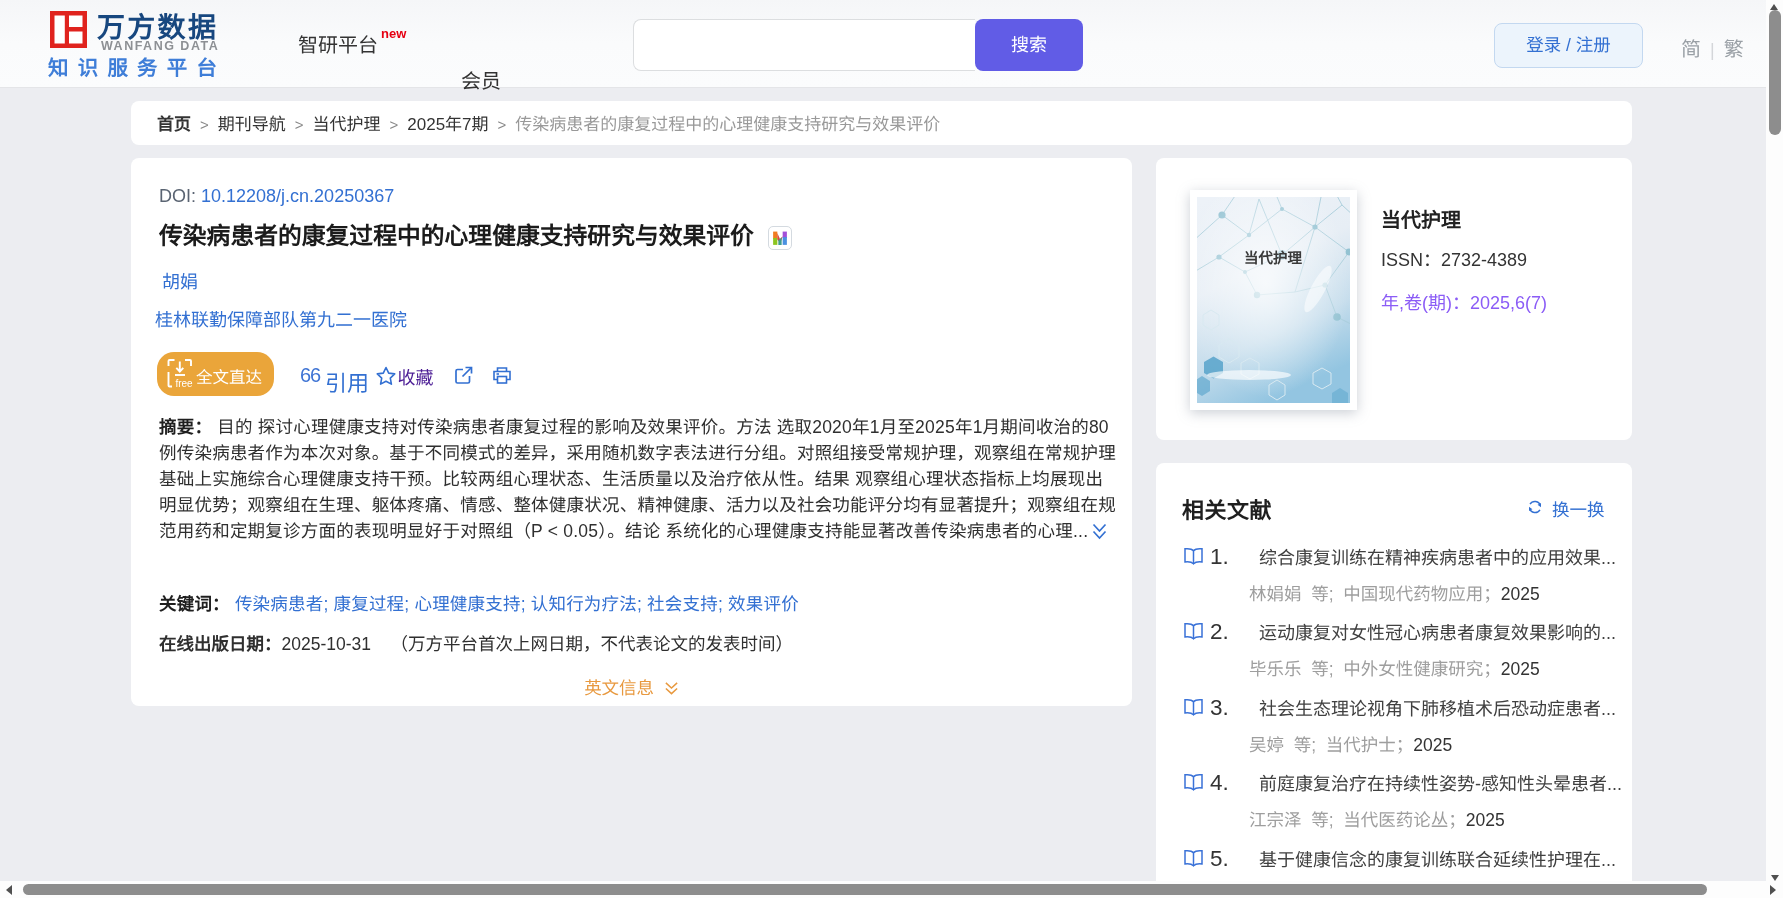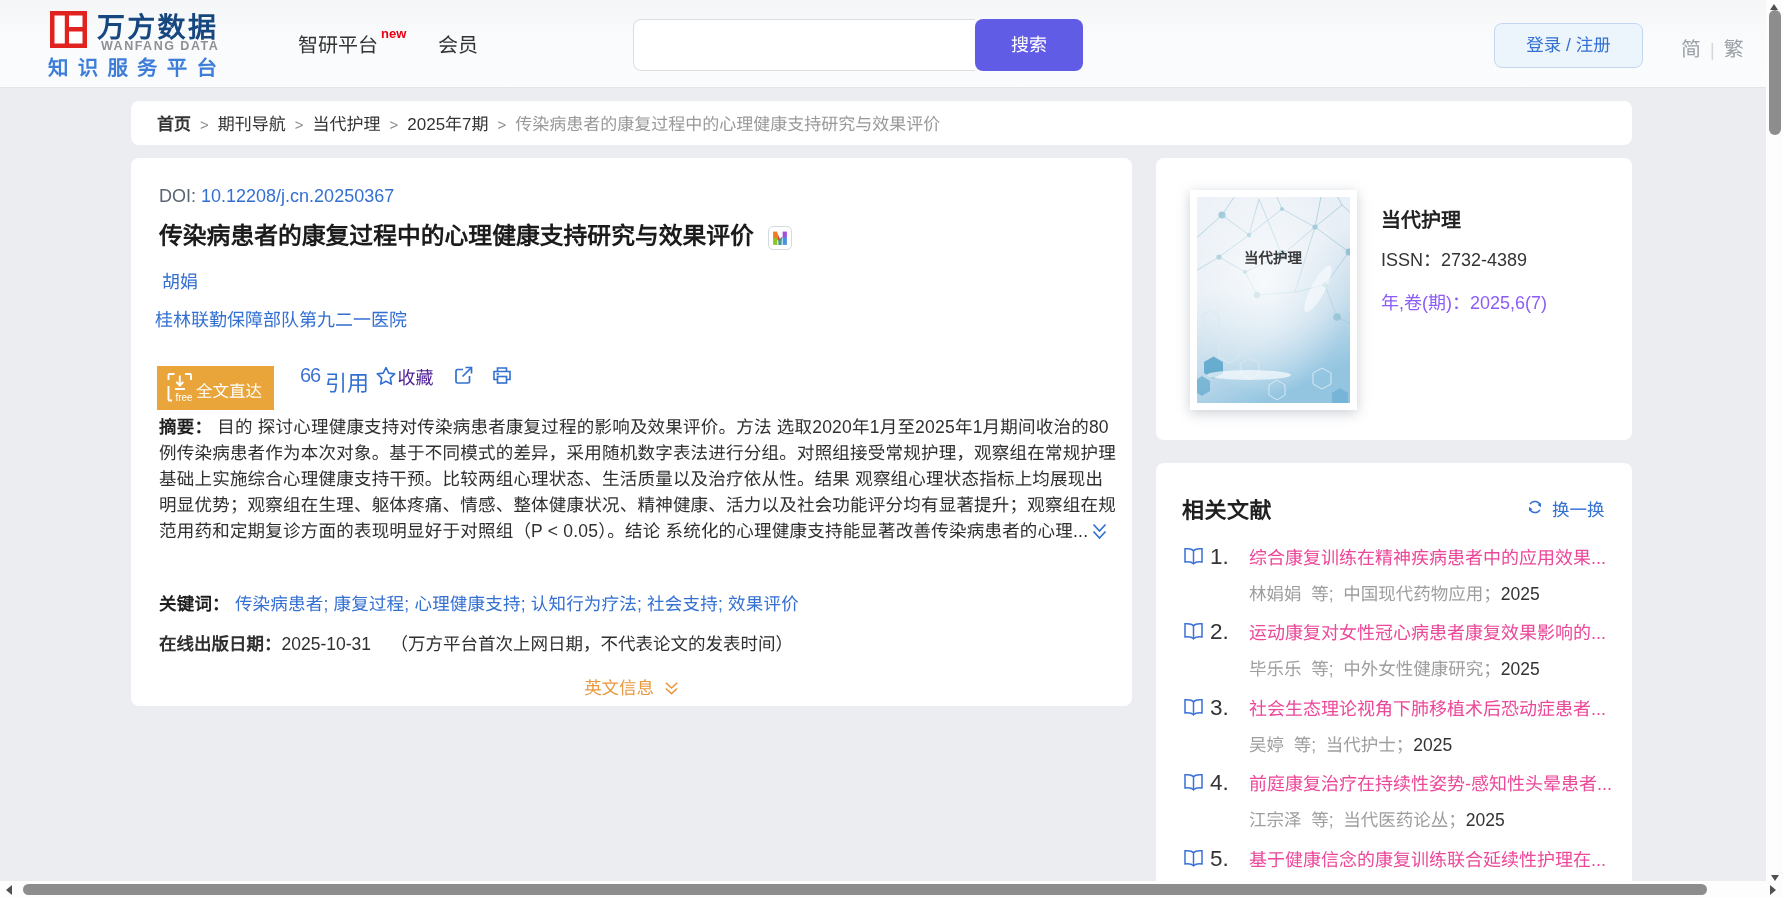--- a/index.html
+++ b/index.html
@@ -35,42 +35,42 @@
   #breadcrumb .sep { color:#888; padding:0 9px; font-size:15px; }
   #breadcrumb .last { color:#999; }
 
   
   #main { left:131px; top:158px; width:1001px; height:548px; }
   #doi { position:absolute; left:28px; top:28px; font-size:18px; color:#5a6472; }
   #title { position:absolute; left:28px; top:58px; font-size:23.8px; font-weight:bold; color:#1b1b1b; }
   #mbadge { position:absolute; left:637px; top:68px; width:24px; height:24px; border:1px solid #d4dae0; border-radius:5px; background:#fff; }
   #author { position:absolute; left:31px; top:109px; font-size:18px; }
   #affil { position:absolute; left:24px; top:147px; font-size:18px; }
-  #fulltext { position:absolute; left:26px; top:208px; width:117px; height:44px; background:#eaa53a; border-radius:0; color:#fff; }
+  #fulltext { position:absolute; left:26px; top:194px; width:117px; height:44px; background:#eaa53a; border-radius:17px; color:#fff; }
   #fulltext span { position:absolute; left:39px; top:12px; font-size:16.5px; }
   #abstract { position:absolute; left:28px; top:255.5px; font-size:17.5px; color:#2f2f2f; line-height:26px; white-space:nowrap; letter-spacing:0.22px; }
   #abstract b { color:#1f1f1f; }
   #keywords { position:absolute; left:28px; top:432px; font-size:17.5px; color:#1f1f1f; letter-spacing:0.2px; }
   #pubdate { position:absolute; left:28px; top:472px; font-size:17.5px; color:#2f2f2f; }
   #eninfo { position:absolute; left:0; top:516px; width:1001px; text-align:center; font-size:17.5px; color:#e8993f; }
 
   
   #jcard { left:1156px; top:158px; width:476px; height:282px; }
   #coverbox { position:absolute; left:34px; top:32px; width:167px; height:220px; background:#fff;
      box-shadow:0 3px 12px rgba(125,135,150,.4); }
   #jname { position:absolute; left:225px; top:46px; font-size:20px; font-weight:bold; color:#222; }
   #jissn { position:absolute; left:225px; top:87px; font-size:18px; color:#333; }
   #jyear { position:absolute; left:225px; top:130px; font-size:18px; color:#8b5cf6; }
 
   
   #rcard { left:1156px; top:463px; width:476px; height:435px; border-radius:8px 8px 0 0; overflow:hidden; }
   #rtitle { position:absolute; left:26px; top:29px; font-size:22px; font-weight:bold; color:#1f1f1f; letter-spacing:0.5px; }
   #refresh { position:absolute; left:396px; top:33px; font-size:17.5px; color:#3370d2; }
   #refreshicon { position:absolute; left:371px; top:36px; width:16px; height:16px; }
-  .ritem-t { position:absolute; left:93px; font-size:18px; color:#ec4899; white-space:nowrap; }
+  .ritem-t { position:absolute; left:103px; font-size:18px; color:#404040; white-space:nowrap; }
   .ritem-a { position:absolute; left:93px; font-size:17.5px; color:#9e9e9e; white-space:nowrap; }
   .ritem-a .yr { color:#333; }
   .rnum { position:absolute; left:54px; font-size:22.5px; color:#333; line-height:1; }
   .rbook { position:absolute; left:27px; width:21px; height:21px; }
 
   
   #vscroll { position:absolute; left:1766px; top:0; width:17px; height:881px; background:#fdfdfd; }
   #vthumb { position:absolute; left:2.5px; top:10px; width:12px; height:125px; background:#8d8d8d; border-radius:6px; }
   #hscroll { position:absolute; left:0; top:881px; width:1783px; height:17px; background:#fdfdfd; }
   #hthumb { position:absolute; left:23px; top:3px; width:1684px; height:11px; background:#8d8d8d; border-radius:5.5px; }
@@ -82,21 +82,21 @@
       <rect x="0" y="0" width="37" height="37" fill="#e0231e"></rect>
       <rect x="4.5" y="4.5" width="10.3" height="28" fill="#fff"></rect>
       <rect x="19" y="4.5" width="13.5" height="11.5" fill="#fff"></rect>
       <rect x="19" y="20.5" width="13.5" height="12" fill="#fff"></rect>
     </svg>
     <div id="wf-cn">万方数据</div>
     <div id="wf-en">WANFANG DATA</div>
     <div id="wf-sub">知识服务平台</div>
     <div class="navitem" style="left:298px;">智研平台</div>
     <div id="nav-new">new</div>
-    <div class="navitem" style="left:438px;">会员</div>
+    <div class="navitem" style="left:461px;margin-top:36px;">会员</div>
     <div id="searchbox"></div>
     <div id="searchbtn">搜索</div>
     <div id="loginbtn">登录 / 注册</div>
     <div id="lang">简<span class="sep">|</span>繁</div>
   </div>
 
   <div class="card" id="breadcrumb">
     <b>首页</b><span class="sep">&gt;</span>期刊导航<span class="sep">&gt;</span>当代护理<span class="sep">&gt;</span>2025年7期<span class="sep">&gt;</span><span class="last">传染病患者的康复过程中的心理健康支持研究与效果评价</span>
   </div>
 

